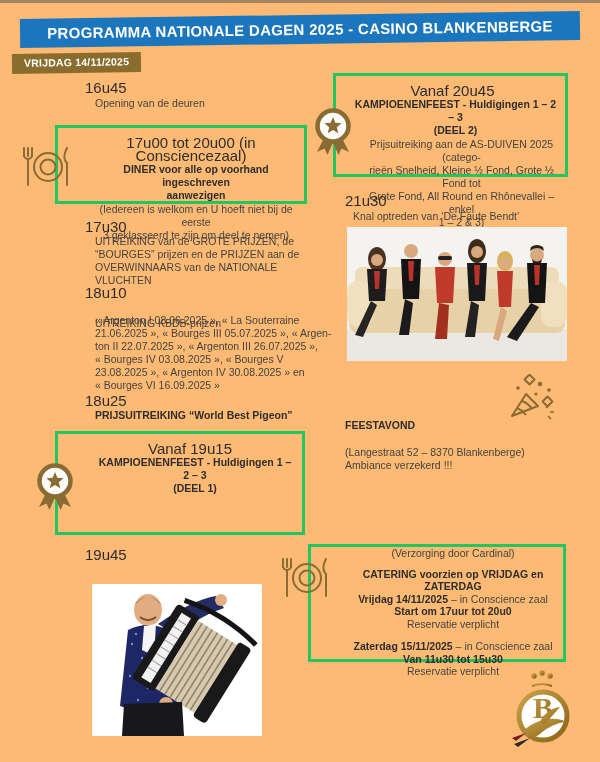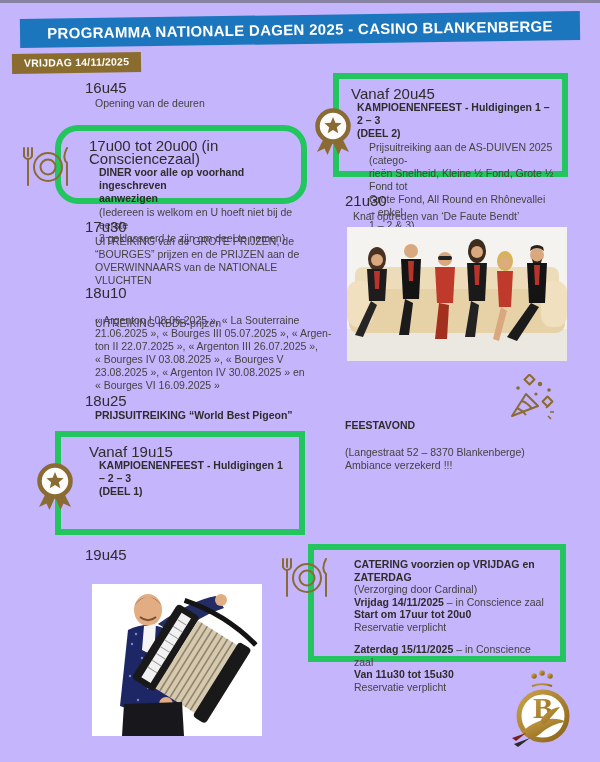--- a/index.html
+++ b/index.html
@@ -1,18 +1,18 @@
 <!DOCTYPE html>
 <html><head>
 <meta charset="utf-8">
 <style>
   html,body{margin:0;padding:0;background:#e9e9e9;}
   .page{
     position:relative;width:600px;height:762px;margin:0 auto;
-    background:#c4b5fd;overflow:hidden;
+    background:#fdba74;overflow:hidden;
     font-family:"Liberation Sans","DejaVu Sans",sans-serif;
     color:#3f3e3c;font-size:10.5px;line-height:13px;
   }
   .scan-edge{position:absolute;top:0;left:0;width:100%;height:3px;background:#5a5a5a;opacity:.55;}
   .banner{
     position:absolute;left:20px;top:15px;width:560px;height:29px;
     background:#1b76bd;display:flex;align-items:center;justify-content:center;
     transform:rotate(-0.8deg);
   }
   .banner .t{color:#fff;font-weight:bold;font-size:15px;letter-spacing:.3px;}
@@ -20,21 +20,21 @@
     position:absolute;left:12px;top:53px;padding:3px 12px 4px 12px;
     background:#8a6d2e;color:#fff;font-weight:bold;font-size:10.5px;
     transform:rotate(-0.8deg);letter-spacing:.2px;
   }
   .time{font-weight:normal;color:#2e2d2b;font-size:15px;}
   .txt{color:#444340;}
   .b{font-weight:bold;color:#2e2d2b;}
   .pre{white-space:pre-line;}
   .abs{position:absolute;}
   .gbox{
-    position:absolute;border:6px solid #22c55e;background:transparent;box-sizing:border-box;
+    position:absolute;border:3px solid #22c55e;background:transparent;box-sizing:border-box;text-align:center;
   }
   .gbox .time{display:block;margin:8px 8px 0 28px;}
   .gbox .title{display:block;margin:1px 8px 0 38px;}
   .gbox .desc{display:block;margin:1px 8px 0 38px;}
   .icon{position:absolute;}
   .catline{margin:0 8px 0 40px;}
   .cat-gap{height:10px;}
 </style>
 </head>
 <body>
@@ -44,21 +44,21 @@
 
   <div class="banner">
     <span class="t">PROGRAMMA NATIONALE DAGEN 2025 - CASINO BLANKENBERGE</span>
   </div>
 
   <div class="badge">VRIJDAG 14/11/2025</div>
 
   <span class="abs time" style="left:85px;top:81px;">16u45</span>
   <span class="abs txt" style="left:95px;top:97px;">Opening van de deuren</span>
 
-  <div class="gbox" style="left:55px;top:125px;width:252px;height:79px;border-radius:23px;">
+  <div class="gbox" style="left:55px;top:125px;width:252px;height:79px;">
     <span class="time">17u00 tot 20u00 (in Consciencezaal)</span>
     <span class="title b pre">DINER voor alle op voorhand ingeschreven
 aanwezigen</span>
     <span class="desc txt pre">(Iedereen is welkom en U hoeft niet bij de eerste
 3 geklasseerd te zijn om deel te nemen)</span>
   </div>
   <svg class="icon" style="left:20px;top:144px;" width="50" height="46" viewBox="0 0 50 46">
     <g fill="none" stroke="#8a6b33" stroke-width="2" stroke-linecap="round">
       <path d="M4 4 v8"></path>
         <path d="M8 4 v8"></path>
@@ -232,22 +232,22 @@
     <g stroke="#8a6b33" stroke-width="1.6">
       <path d="M44 38 l4 0 M40 34 l3 -3 M42 42 l3 3"></path>
     </g>
   </svg>
 
   <span class="abs b" style="left:345px;top:419px;">FEESTAVOND</span>
   <span class="abs txt" style="left:345px;top:446px;">(Langestraat 52 – 8370 Blankenberge)</span>
   <span class="abs txt" style="left:345px;top:459px;">Ambiance verzekerd !!!</span>
 
   <div class="gbox" style="left:308px;top:544px;width:258px;height:118px;line-height:12.5px;">
+    <div class="catline txt">(Verzorging door Cardinal)</div>
     <div class="catline b" style="margin-top:8px;">CATERING voorzien op VRIJDAG en ZATERDAG</div>
-    <div class="catline txt">(Verzorging door Cardinal)</div>
     <div class="catline"><span class="b">Vrijdag 14/11/2025</span><span class="txt"> – in Conscience zaal</span></div>
     <div class="catline b">Start om 17uur tot 20u0</div>
     <div class="catline txt">Reservatie verplicht</div>
     <div class="cat-gap"></div>
     <div class="catline"><span class="b">Zaterdag 15/11/2025</span><span class="txt"> – in Conscience zaal</span></div>
     <div class="catline b">Van 11u30 tot 15u30</div>
     <div class="catline txt">Reservatie verplicht</div>
   </div>
   <svg class="icon" style="left:278px;top:556px;" width="52" height="44" viewBox="0 0 52 44">
     <g fill="none" stroke="#8a6b33" stroke-width="2" stroke-linecap="round">

